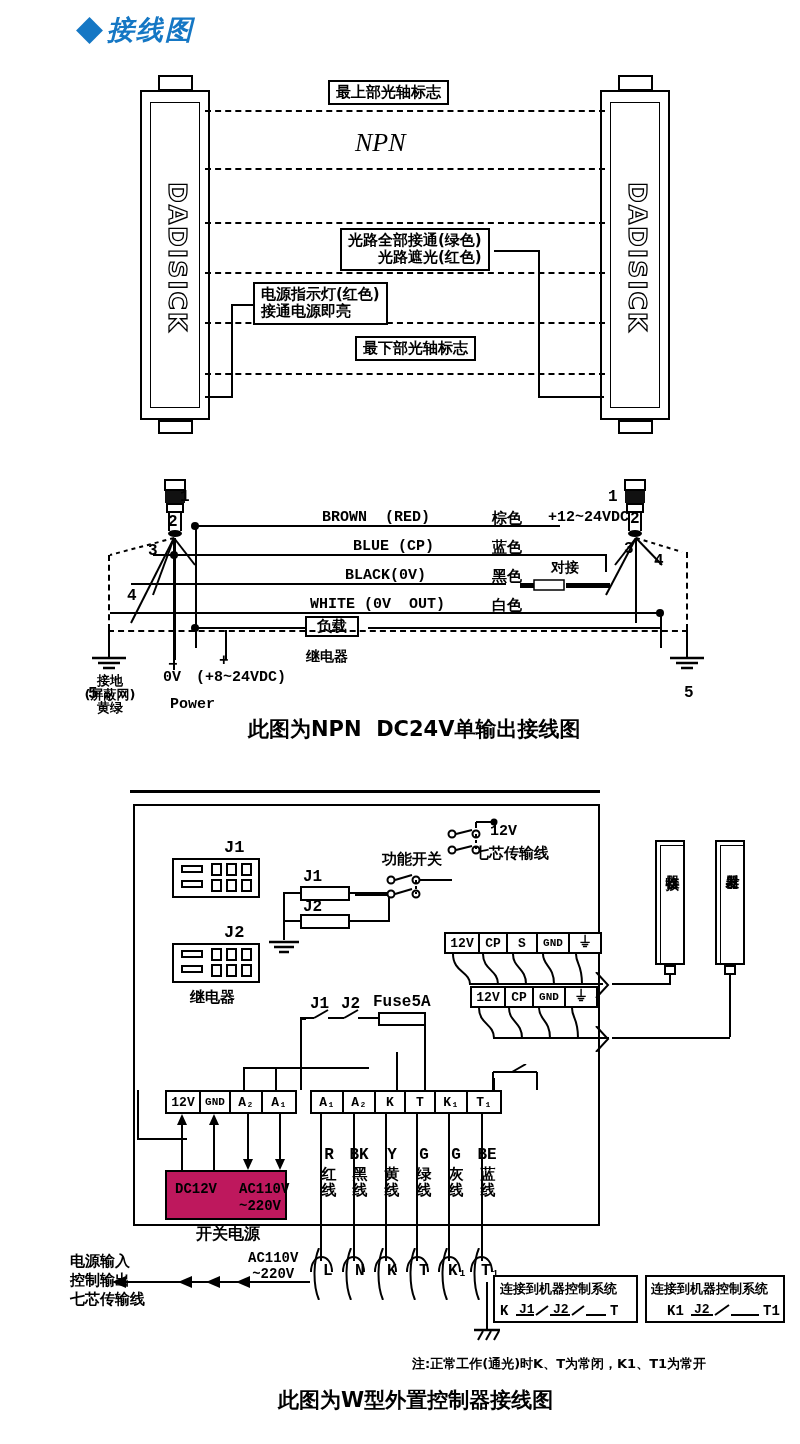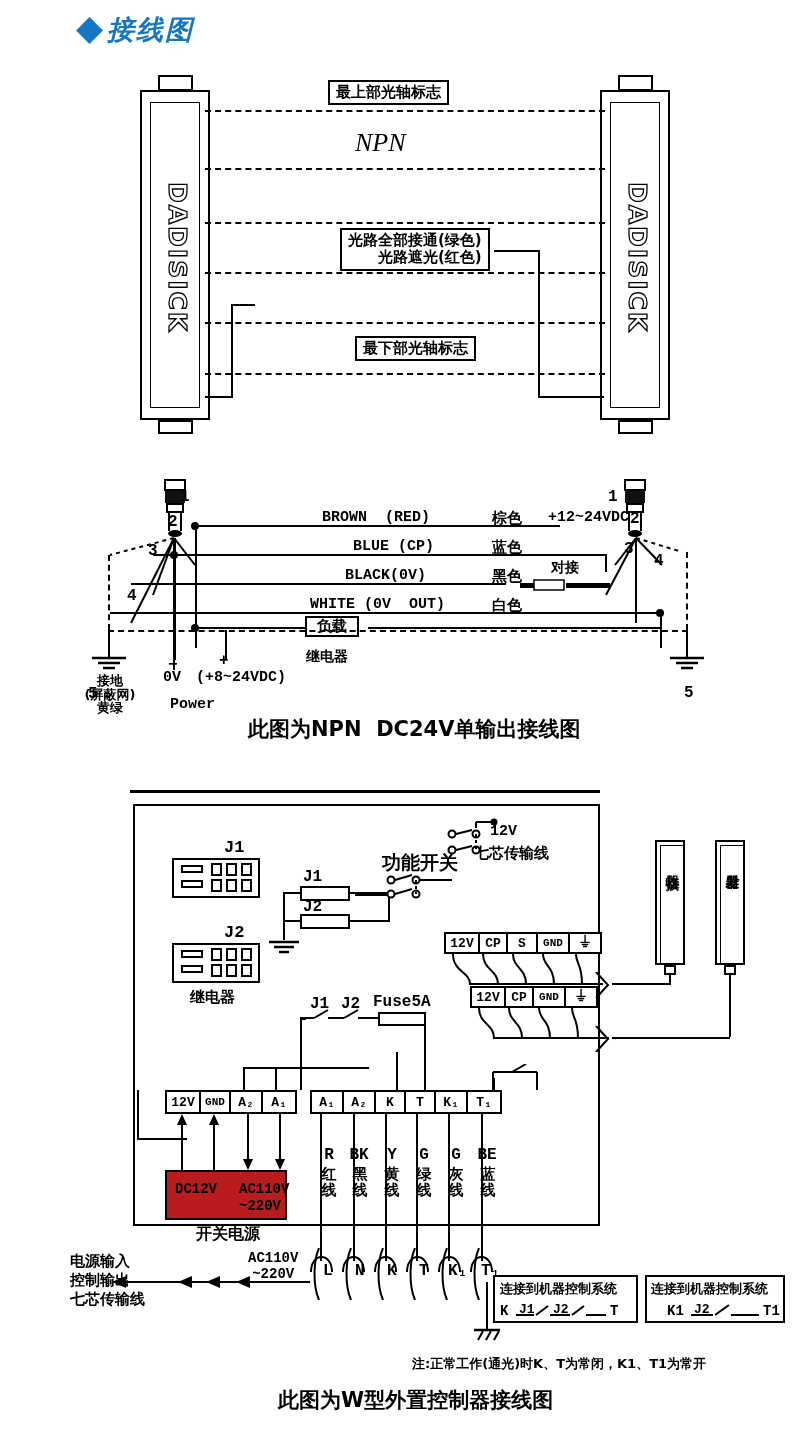--- a/index.html
+++ b/index.html
@@ -132,20 +132,22 @@
   <div class="abs" style="left:355px;top:68px;font-size:26px;font-style:italic;">NPN</div>
 
   <div class="boxlbl abs cn" style="left:328px;top:20px;">最上部光轴标志</div>
 
   <div class="boxlbl abs cn" style="left:340px;top:168px;text-align:right;">光路全部接通(绿色)
 光路遮光(红色)</div>
   <div class="ln lnh" style="left:494px;top:190px;width:46px;"></div>
   <div class="ln lnv" style="left:538px;top:190px;height:148px;"></div>
   <div class="ln lnh" style="left:538px;top:336px;width:66px;"></div>
 
+  <div class="boxlbl abs cn" style="left:253px;top:222px;text-align:left;">电源指示灯(红色)
+接通电源即亮</div>
   <div class="ln lnh" style="left:233px;top:244px;width:22px;"></div>
   <div class="ln lnv" style="left:231px;top:244px;height:94px;"></div>
   <div class="ln lnh" style="left:205px;top:336px;width:28px;"></div>
 
   <div class="boxlbl abs cn" style="left:355px;top:276px;">最下部光轴标志</div>
 
   <div class="abs" style="left:100px;top:430px;width:140px;height:180px;">
     <svg width="140" height="180" style="display:block;">
       <line x1="74" y1="48" x2="95" y2="75" stroke="#000" stroke-width="2"></line>
       <line x1="74" y1="48" x2="74" y2="180" stroke="#000" stroke-width="2"></line>
@@ -300,21 +302,21 @@
   <div class="ln lnv" style="left:388px;top:102px;height:29px;"></div>
   <div class="ln lnh" style="left:350px;top:130px;width:40px;"></div>
   <div class="abs" style="left:268px;top:150px;width:32px;height:14px;">
     <svg width="32" height="14">
         <line x1="1" y1="2" x2="31" y2="2" stroke="#000" stroke-width="2.5"></line>
         <line x1="6" y1="7" x2="26" y2="7" stroke="#000" stroke-width="2.5"></line>
         <line x1="11" y1="12" x2="21" y2="12" stroke="#000" stroke-width="2.5"></line>
       </svg>
   </div>
 
-  <div class="abs cn" style="left:382px;top:60px;font-size:19px;">功能开关</div>
+  <div class="abs cn" style="left:382px;top:60px;font-size:15px;">功能开关</div>
   <div class="abs" style="left:386px;top:80px;width:70px;height:40px;">
     <svg width="70" height="40" style="display:block;">
       <circle cx="5" cy="10" r="3.5" fill="#fff" stroke="#000" stroke-width="2"></circle>
       <circle cx="5" cy="24" r="3.5" fill="#fff" stroke="#000" stroke-width="2"></circle>
       <circle cx="30" cy="10" r="3.5" fill="#fff" stroke="#000" stroke-width="2"></circle>
       <circle cx="30" cy="24" r="3.5" fill="#fff" stroke="#000" stroke-width="2"></circle>
       <line x1="9" y1="10" x2="26" y2="5" stroke="#000" stroke-width="2"></line>
       <line x1="9" y1="24" x2="26" y2="19" stroke="#000" stroke-width="2"></line>
       <line x1="30" y1="10" x2="30" y2="24" stroke="#000" stroke-width="2" stroke-dasharray="3 3"></line>
       <line x1="34" y1="10" x2="66" y2="10" stroke="#000" stroke-width="2"></line>
@@ -454,21 +456,21 @@
       <path d="M12 0 L7 11 L17 11 Z" fill="#000"></path>
       <line x1="44" y1="56" x2="44" y2="6" stroke="#000" stroke-width="2"></line>
       <path d="M44 0 L39 11 L49 11 Z" fill="#000"></path>
       <line x1="78" y1="0" x2="78" y2="48" stroke="#000" stroke-width="2"></line>
       <path d="M78 56 L73 45 L83 45 Z" fill="#000"></path>
       <line x1="110" y1="0" x2="110" y2="48" stroke="#000" stroke-width="2"></line>
       <path d="M110 56 L105 45 L115 45 Z" fill="#000"></path>
     </svg>
   </div>
 
-  <div class="abs" style="left:165px;top:380px;width:122px;height:50px;border:2px solid #000;background:#b91c1c;">
+  <div class="abs" style="left:165px;top:380px;width:122px;height:50px;border:2px solid #000;background:#be185d;">
     <div class="abs mono" style="left:8px;top:9px;font-size:14px;">DC12V</div>
     <div class="abs mono" style="left:72px;top:9px;font-size:14px;white-space:pre;line-height:1.2;">AC110V
 ~220V</div>
   </div>
   <div class="abs cn" style="left:196px;top:434px;font-size:16px;">开关电源</div>
 
   <div class="abs" style="left:320px;top:324px;height:147px;width:2px;background:#000;"></div>
   <div class="abs" style="left:353px;top:324px;height:147px;width:2px;background:#000;"></div>
   <div class="abs" style="left:385px;top:324px;height:147px;width:2px;background:#000;"></div>
   <div class="abs" style="left:416px;top:324px;height:147px;width:2px;background:#000;"></div>

